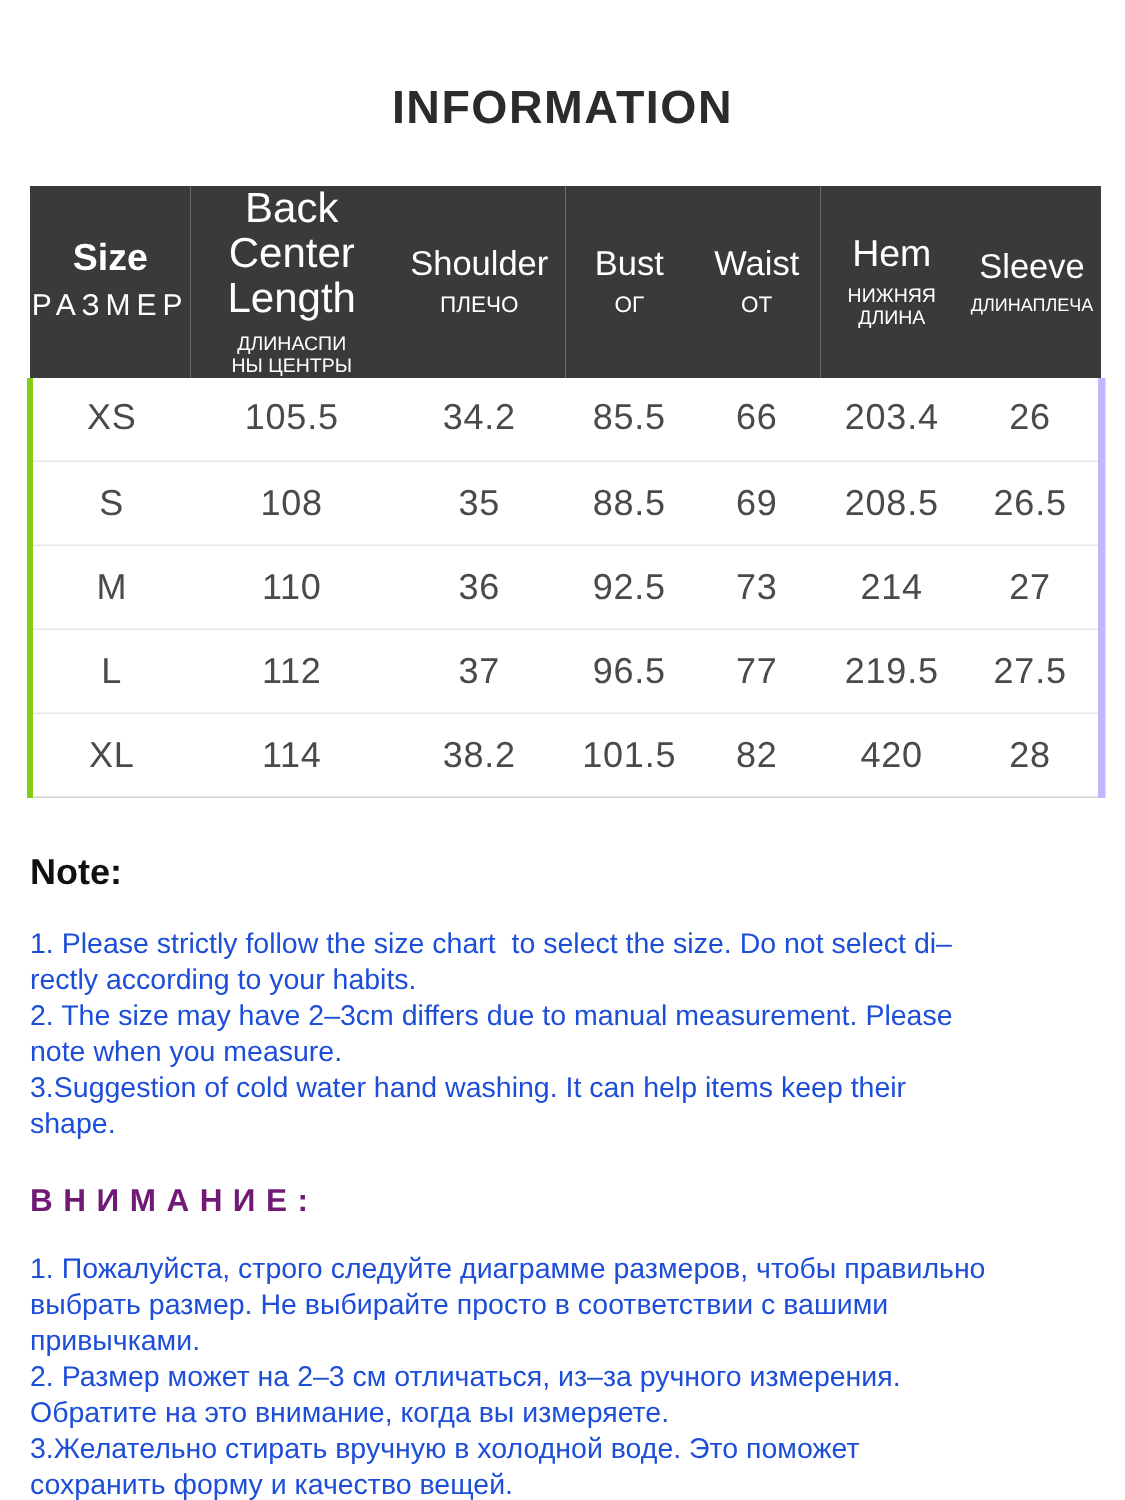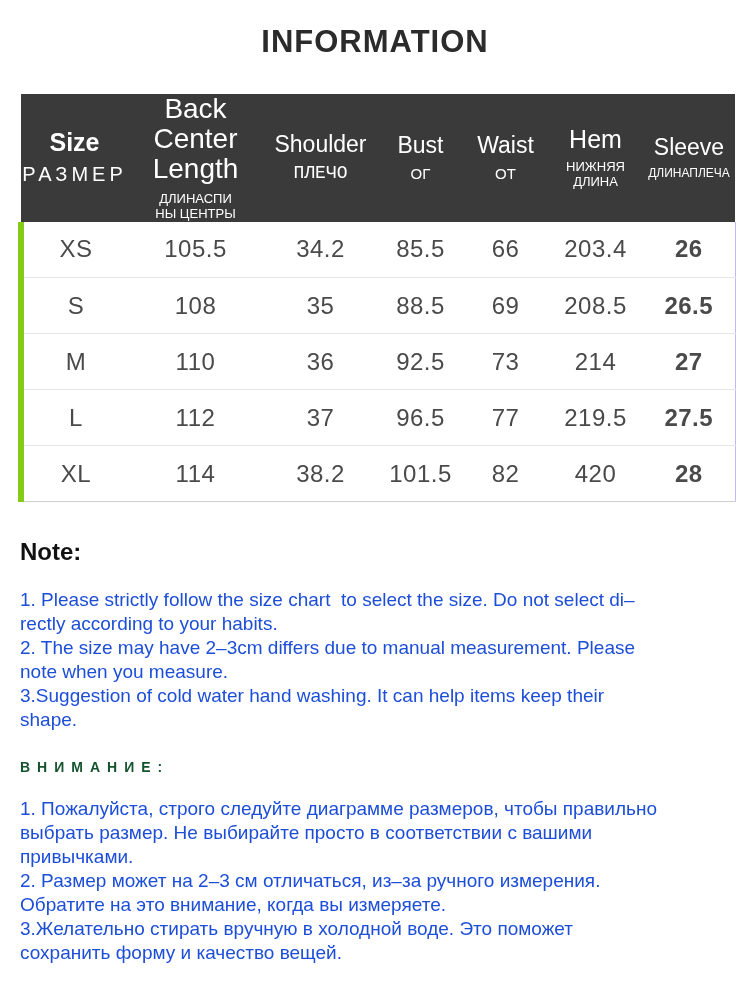--- a/index.html
+++ b/index.html
@@ -9,21 +9,21 @@
     height: 1000px;
     background: #ffffff;
     font-family: "Liberation Sans", sans-serif;
     overflow: hidden;
   }
   .page { padding: 0 18px; }
 
   
   .page-title {
     margin: 0;
-    padding-top: 24px;
+    padding-top: 54px;
     text-align: center;
     font-size: 31px;
     font-weight: 700;
     letter-spacing: 1px;
     color: #2b2b2b;
   }
 
   
   table.size-table {
     margin-top: 34px;
@@ -49,60 +49,60 @@
   .size-table th .ru {
     font-size: 13px;
     line-height: 1.15;
     margin-top: 7px;
     white-space: pre-line;
     font-weight: 400;
   }
   .size-table th:nth-child(1) .en { font-size: 25px; font-weight: 600; }
   .size-table th:nth-child(1) .ru { font-size: 20px; letter-spacing: 4px; }
   .size-table th:nth-child(2) .en { font-size: 28px; }
-  .size-table th:nth-child(3) .ru { font-size: 18px; font-family: Liberation Mono, monospace; }
+  .size-table th:nth-child(3) .ru { font-size: 15px; }
   .size-table th:nth-child(4) .ru,
   .size-table th:nth-child(5) .ru { font-size: 15px; }
   .size-table th:nth-child(6) .en { font-size: 25px; }
   .size-table th:nth-child(7) .ru { font-size: 12px; }
 
   .size-table tbody td {
     height: 56px;
     text-align: center;
     vertical-align: middle;
     font-size: 24px;
     color: #4a4a4a;
     border-bottom: 1px solid #e6e6e6;
     letter-spacing: 0.5px;
   }
-  .size-table tbody tr td:first-child { border-left: 6px solid #84cc16; }
-  .size-table tbody tr td:last-child { border-right: 1px solid #c4b5fd; font-weight: bold; }
+  .size-table tbody tr td:first-child { border-left: 4px solid #84cc16; }
+  .size-table tbody tr td:last-child { border-right: 5px solid #c4b5fd; }
   .size-table tbody tr:last-child td { border-bottom: 1px solid #cfcfcf; }
 
   
   .note-heading {
     margin: 36px 0 0 2px;
     font-size: 24px;
     font-weight: 700;
     color: #111111;
   }
   .note-body { margin: 22px 0 0 2px; }
   .note-para {
     margin: 0;
     font-size: 19px;
     line-height: 24px;
     color: #1d4ed8;
     white-space: pre-wrap;
   }
   .attention-heading {
     margin: 27px 0 16px 2px;
-    font-size: 14px;
+    font-size: 21px;
     font-weight: 700;
     letter-spacing: 7px;
-    color: #14532d;
+    color: #701a75;
   }
 </style>
 </head>
 <body>
 
 <div class="page">
 
   <h1 class="page-title">INFORMATION</h1>
 
   <table class="size-table">

